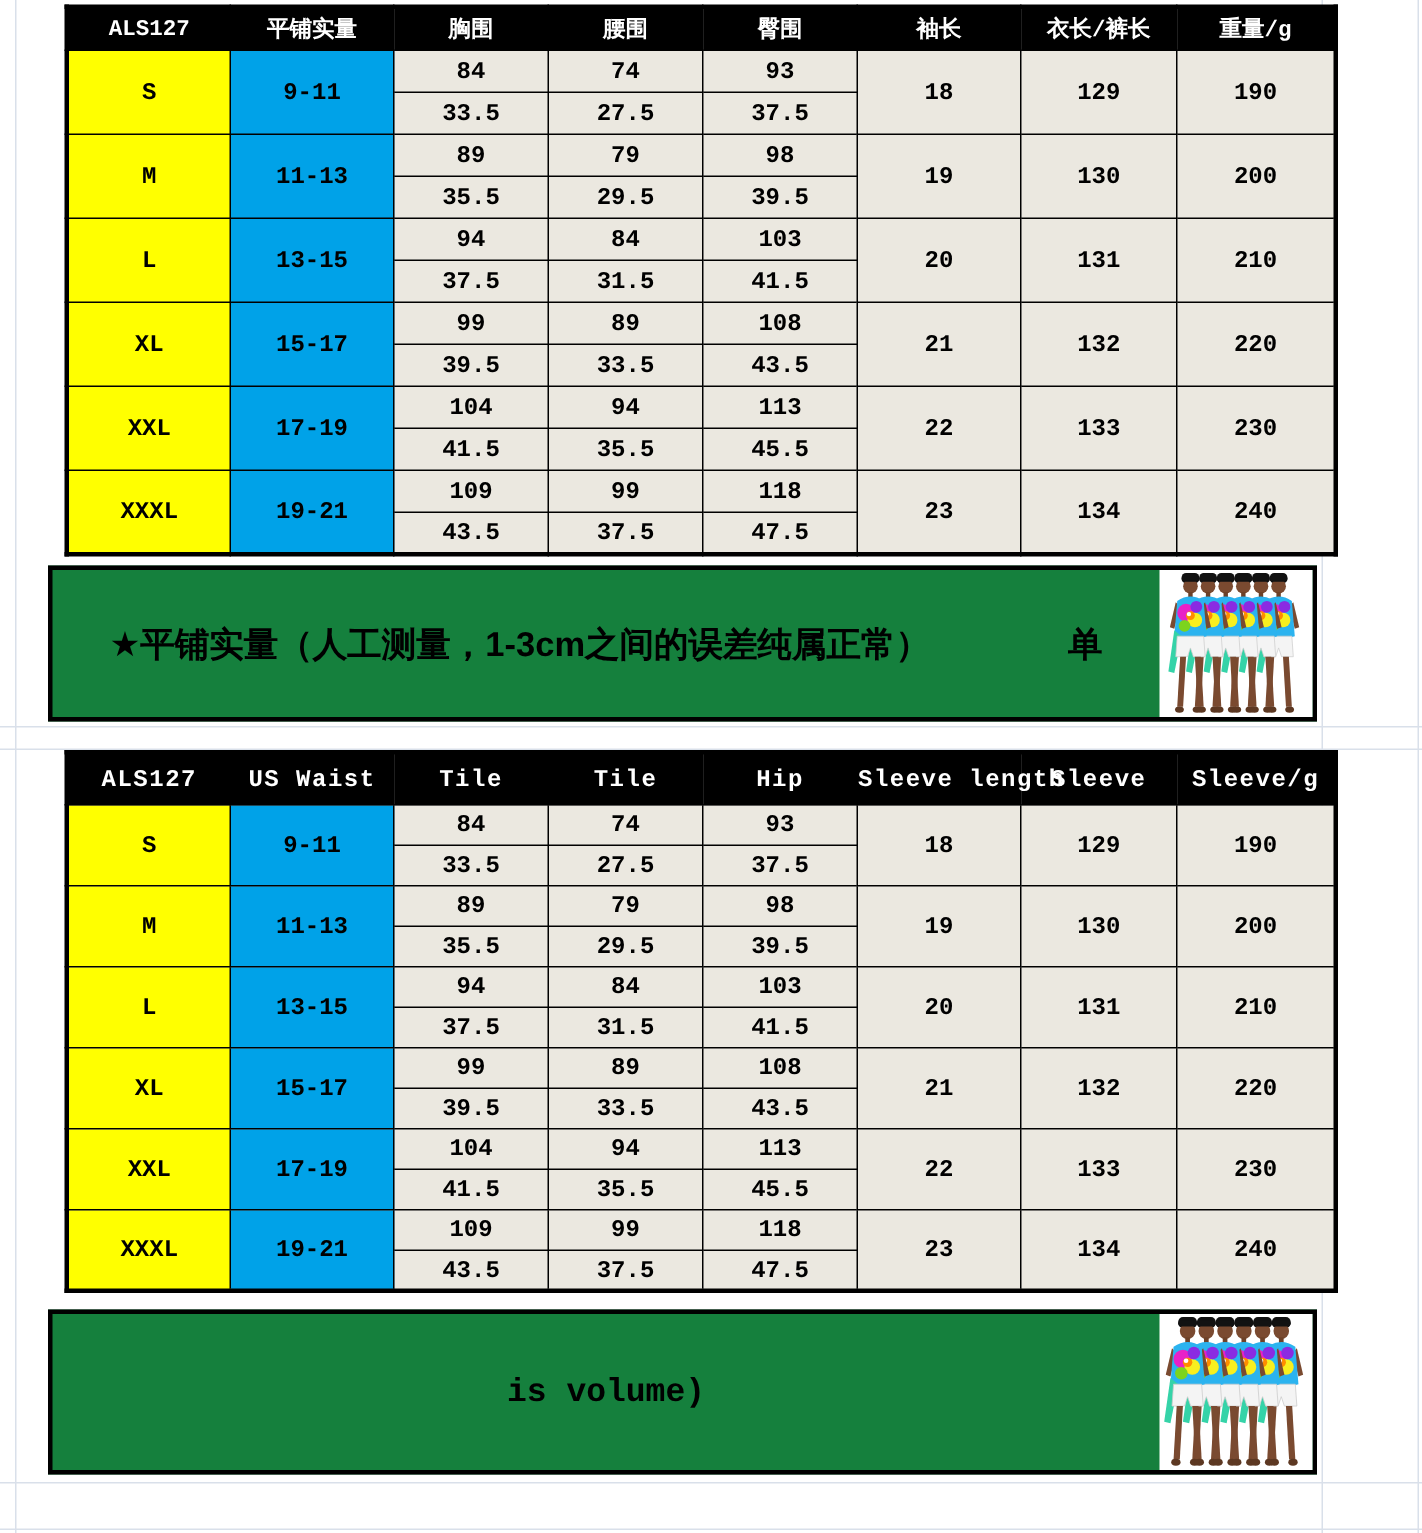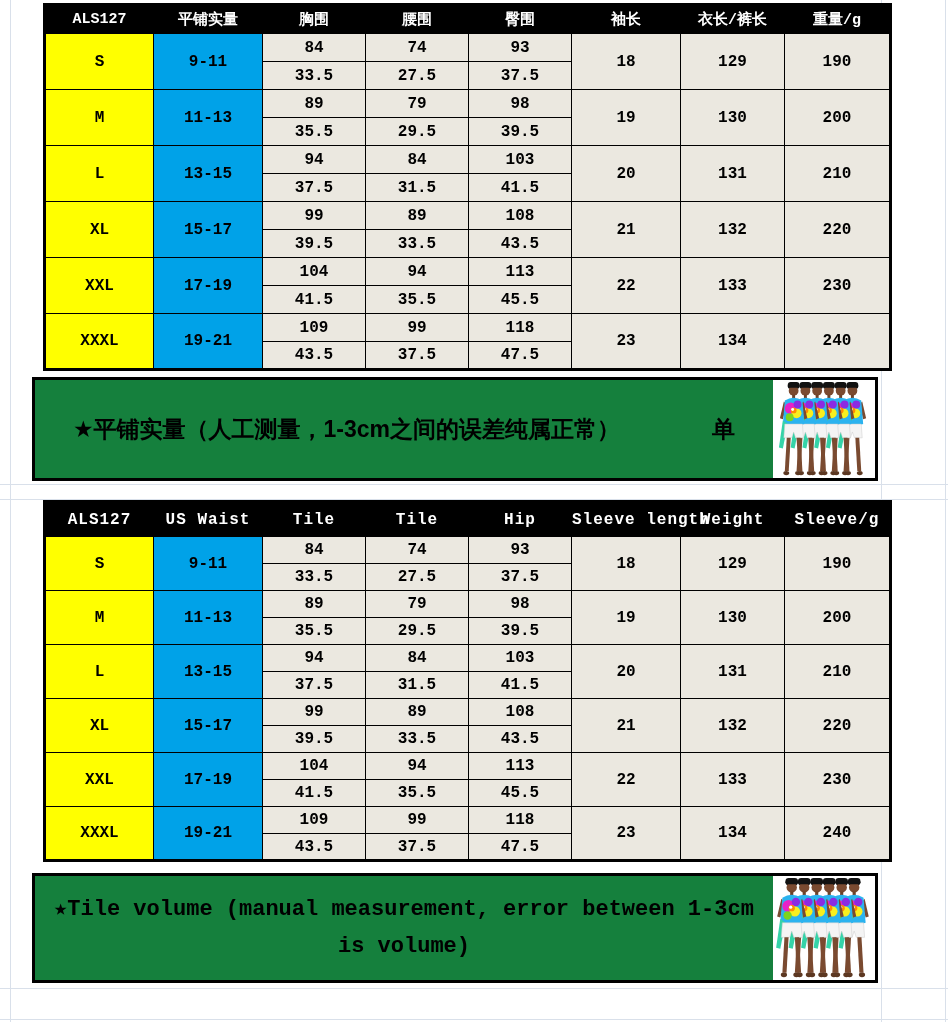--- a/index.html
+++ b/index.html
@@ -227,21 +227,21 @@
           <col style="width:106px">
       </colgroup>
       <thead>
           <tr>
             <th>ALS127</th>
             <th>US Waist</th>
             <th>Tile</th>
             <th>Tile</th>
             <th>Hip</th>
             <th>Sleeve length</th>
-            <th>Weight</th>
+            <th>Sleeve</th>
             <th>Sleeve/g</th>
           </tr>
         </thead>
       <tbody>
           <tr>
             <td class="c-size" rowspan="2">S</td>
             <td class="c-us" rowspan="2">9-11</td>
             <td>84</td>
             <td>74</td>
             <td>93</td>
@@ -328,21 +328,20 @@
             <td>43.5</td>
             <td>37.5</td>
             <td>47.5</td>
           </tr>
         </tbody>
     </table>
   </div>
 
   <div class="banner banner-en" style="top:873px; height:110px;">
     <div class="banner-text">
-      <div>★Tile volume (manual measurement, error between 1-3cm</div>
       <div>is volume)</div>
     </div>
     <div class="banner-photo">
       <svg width="98" height="102" viewBox="0 0 92 98" xmlns="http://www.w3.org/2000/svg">
         <use href="#figA" x="60"></use>
           <use href="#figA" x="48"></use>
           <use href="#figA" x="36"></use>
         <use href="#figA" x="24"></use>
           <use href="#figA" x="12"></use>
           <use href="#figA" x="0"></use>

